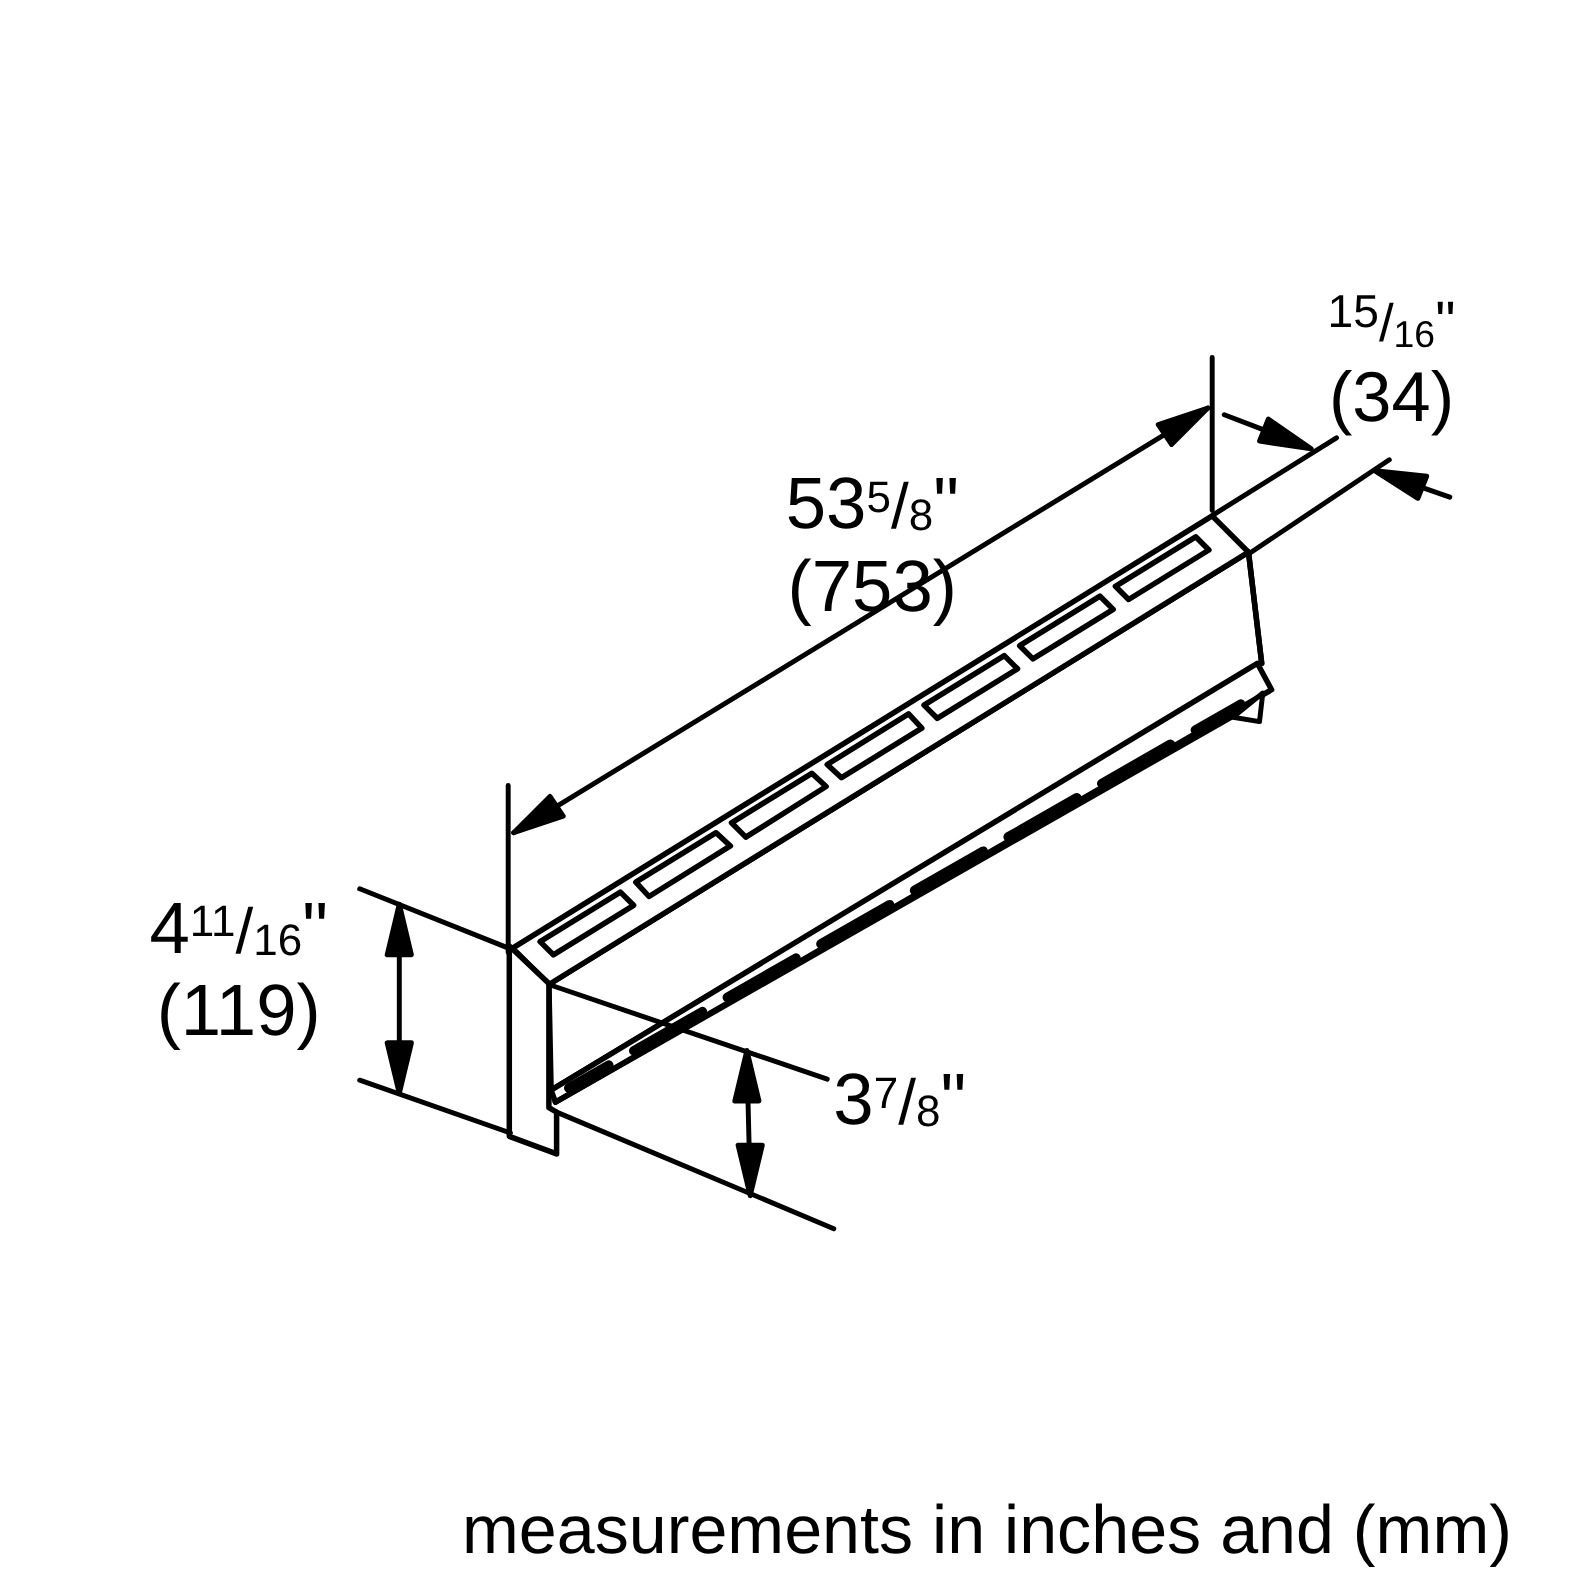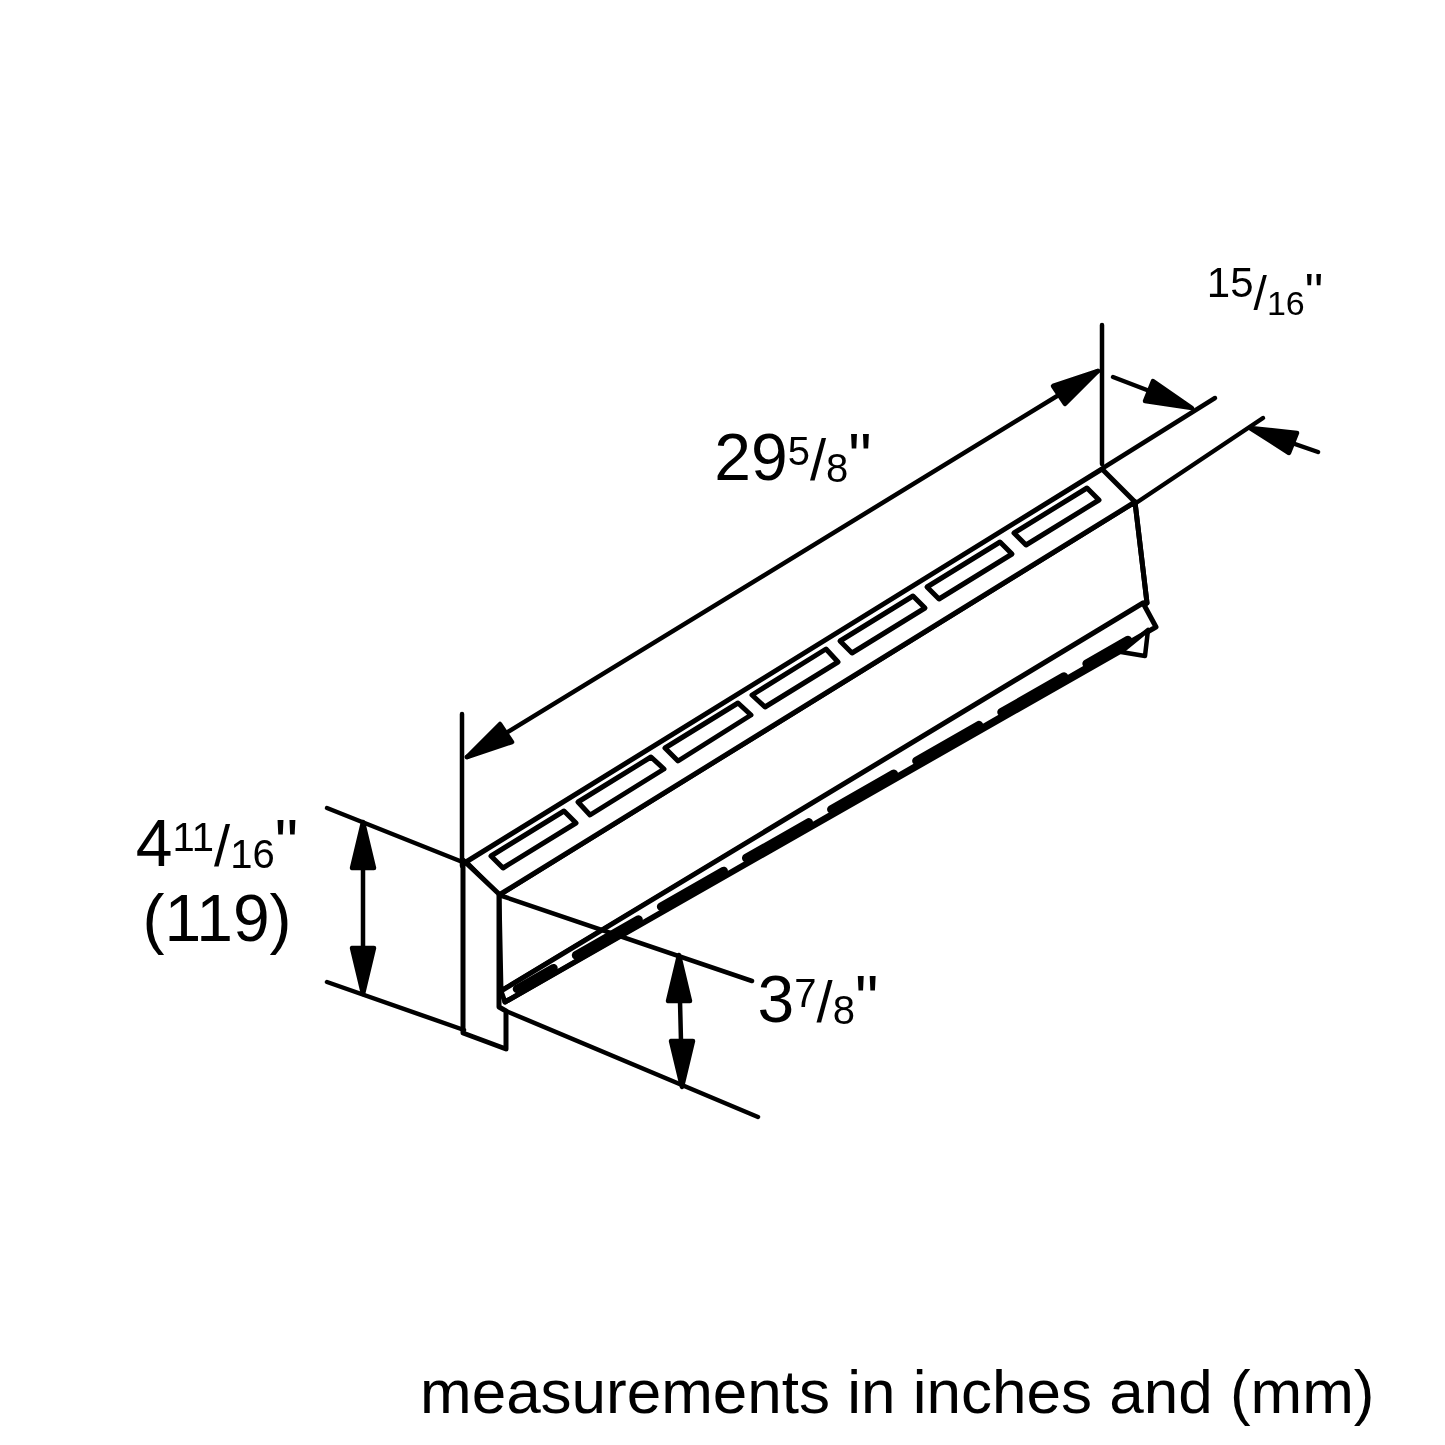--- a/index.html
+++ b/index.html
@@ -95,28 +95,30 @@
         <line x1="679" y1="960" x2="682" y2="1082"></line>
         <polygon fill="#000" points="679,955 668,1001 690,1001"></polygon>
         <polygon fill="#000" points="682,1087 671,1041 693,1041"></polygon>
       </g>
     </g>
   </g>
 </svg>
 
 <div class="dim-label" style="left:693px;top:420px;width:200px;">
   <div>
-    <span class="w">29</span><span class="fn">5</span><span class="fs">/</span><span class="fd">8</span><span class="un">"</span>
+    <span class="w">53</span><span class="fn">5</span><span class="fs">/</span><span class="fd">8</span><span class="un">"</span>
   </div>
+  <div class="mm">(753)</div>
 </div>
 
 <div class="dim-label sm" style="left:1165px;top:250px;width:200px;">
   <div>
     <span class="w"></span><span class="fn">15</span><span class="fs">/</span><span class="fd">16</span><span class="un">"</span>
   </div>
+  <div class="mm">(34)</div>
 </div>
 
 <div class="dim-label" style="left:106px;top:806px;width:222px;">
   <div>
     <span class="w">4</span><span class="fn">11</span><span class="fs">/</span><span class="fd">16</span><span class="un">"</span>
   </div>
   <div class="mm">(119)</div>
 </div>
 
 <div class="dim-label" style="left:718px;top:962px;width:200px;">

